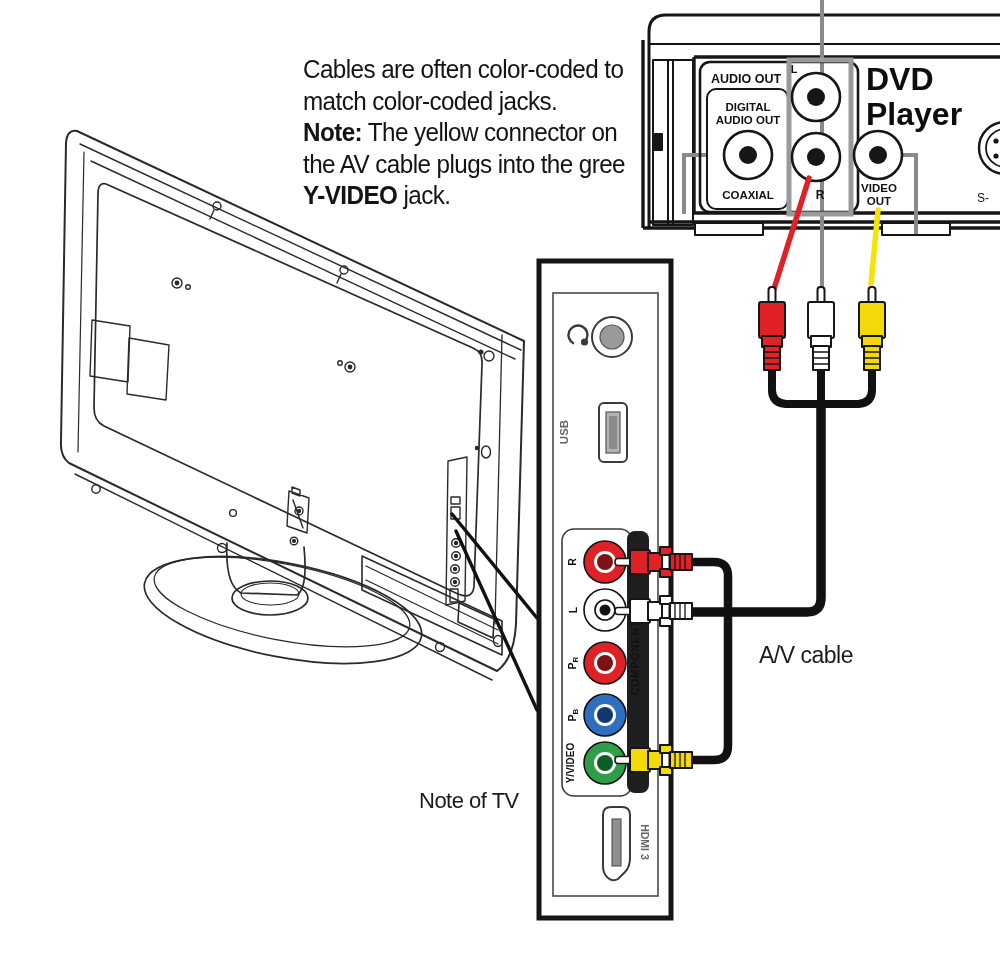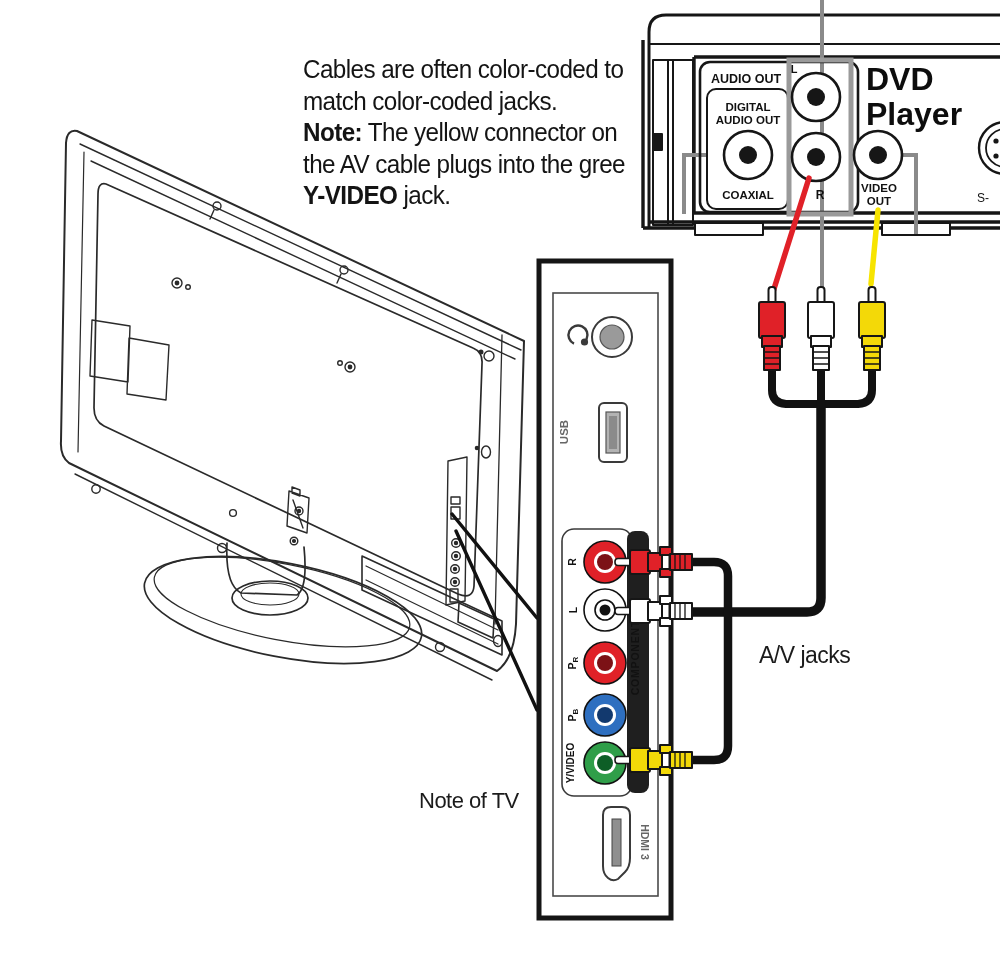--- a/index.html
+++ b/index.html
@@ -24,21 +24,21 @@
 <div id="stage">
 
   <div class="instr">
     <div><span>Cables are often color-coded to</span></div>
     <div><span>match color-coded jacks.</span></div>
     <div><b>Note:</b><span> The yellow connector on</span></div>
     <div><span>the AV cable plugs into the gree</span></div>
     <div><b>Y-VIDEO</b><span> jack.</span></div>
   </div>
 
-  <div class="caption" id="cap-av">A/V jacks</div>
+  <div class="caption" id="cap-av">A/V cable</div>
   <div class="caption" id="cap-side">Note of TV</div>
 
   <svg id="art" width="1000" height="959" viewBox="0 0 1000 959">
 
     <g fill="none" stroke="#2a2a2a" stroke-width="2" stroke-linejoin="round" stroke-linecap="round">
 
       <path d="M77,131 L524,341 L516,624 Q514,659 497,671 L69,463 Q60,456 61,441 L66,143 Q67,129 77,131 Z"></path>
 
       <path stroke-width="1.4" d="M80,144 L521,350 M91,161 L515,359"></path>
 

